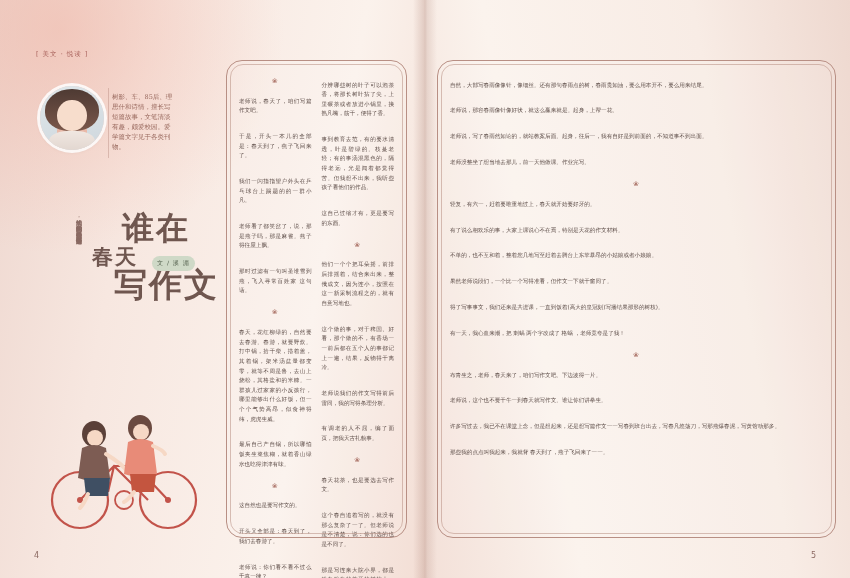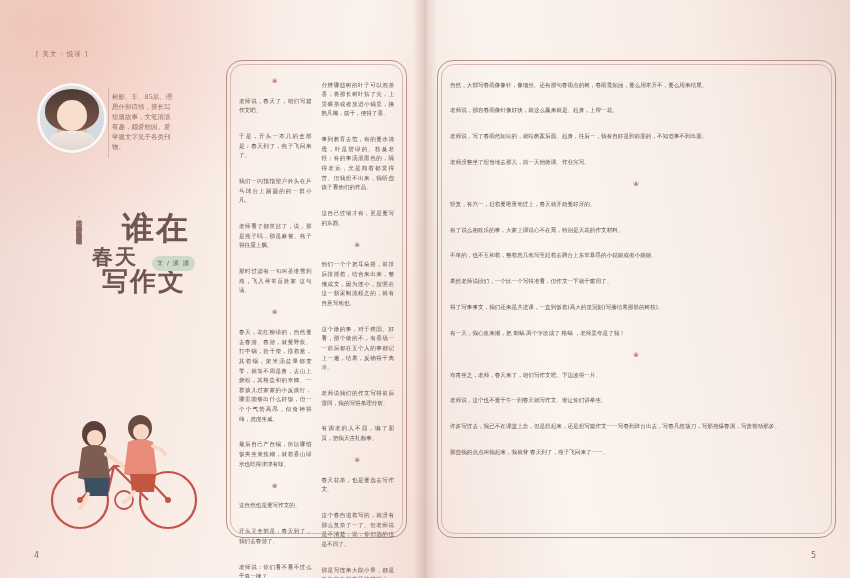--- a/index.html
+++ b/index.html
@@ -82,21 +82,21 @@
   .title-block{
     position:absolute;left:92px;top:212px;width:130px;
     color:#6f564f;
   }
   .title-block .t-line{
     font-family:"DejaVu Serif","Liberation Serif",serif;
     font-weight:700;letter-spacing:2px;
   }
   .t1{font-size:32px;line-height:1.05;margin-left:30px;}
   .t2{font-size:21px;line-height:1.05;}
-  .t3{font-size:26px;line-height:1.05;margin-left:10px;}
+  .t3{font-size:33px;line-height:1.05;margin-left:22px;}
   .tag{
     position:absolute;left:60px;top:44px;
     background:#cfd9c7;color:#55624f;font-size:6px;
     padding:3px 5px;border-radius:8px;letter-spacing:1px;
   }
 
   
   .illu{position:absolute;left:36px;bottom:40px;width:180px;height:150px;}
   .illu svg{display:block;}
 

